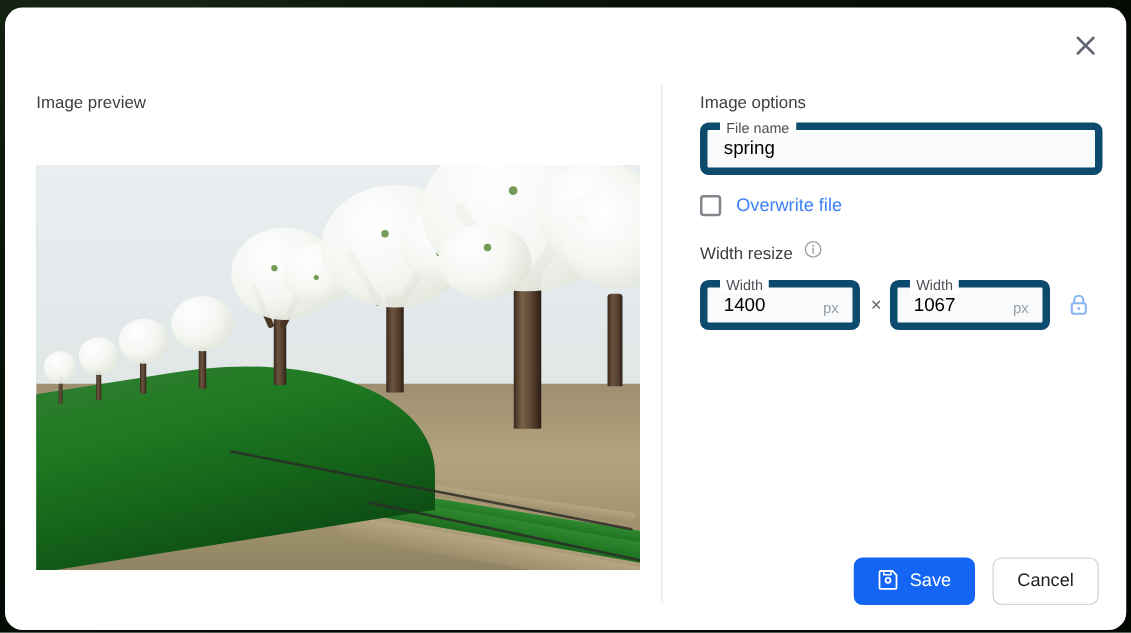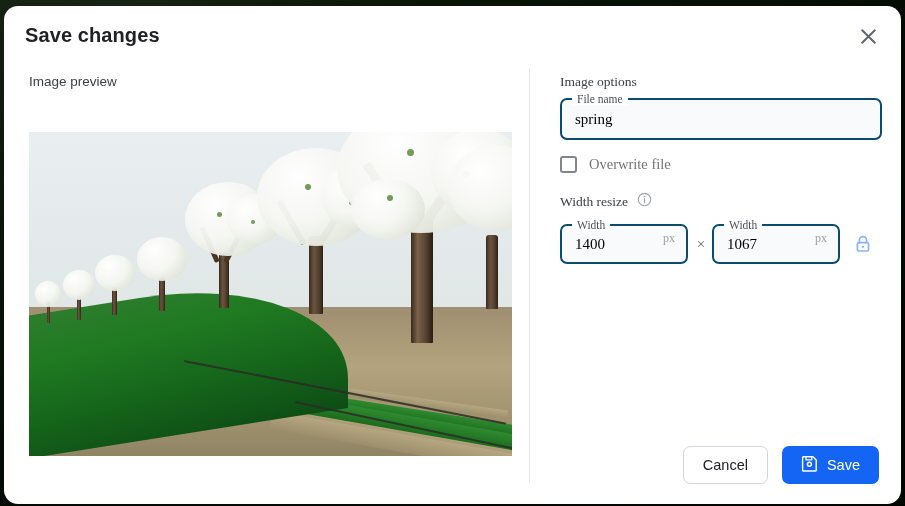--- a/index.html
+++ b/index.html
@@ -148,30 +148,30 @@
   .v-divider {
     position: absolute;
     left: 525px; top: 62px; bottom: 22px;
     width: 1px;
     background: #e4e6e9;
   }
 
   
   .right-panel {
     position: absolute;
-    left: 526px; top: 62px; right: 0; bottom: 0; font-family: Liberation Serif, serif;
+    left: 526px; top: 62px; right: 0; bottom: 0;
   }
   .options-label {
     position: absolute;
     left: 30px; top: 6px;
   }
 
   .field {
     position: absolute;
-    border: 2px solid #0c4a6e;
+    border: 6px solid #0c4a6e;
     border-radius: 7px;
     background: #f9fafb;
     height: 40px;
   }
   .field-legend {
     position: absolute;
     top: -7px; left: 10px;
     padding: 0 5px;
     background: #ffffff;
     font-size: 11.5px;
@@ -180,21 +180,21 @@
   }
   .field-value {
     position: absolute;
     left: 13px; top: 50%;
     transform: translateY(-50%);
     font-size: 15px;
     color: #000000;
   }
   .field-suffix {
     position: absolute;
-    right: 11px; bottom: 16px;
+    right: 11px; bottom: 5px;
     font-size: 12px;
     color: #9aa0a6;
   }
 
   #filename-field { left: 30px; top: 30px; width: 322px; height: 42px; }
 
   .checkbox-row {
     position: absolute;
     left: 30px; top: 88px;
     display: flex; align-items: center;
@@ -202,21 +202,21 @@
   }
   .checkbox {
     width: 17px; height: 17px;
     border: 2px solid #80868b;
     border-radius: 3px;
     background: #fff;
   }
   .checkbox-label {
     margin-left: 12px;
     font-size: 14.5px;
-    color: #737373;
+    color: #3b82f6;
   }
 
   .resize-row {
     position: absolute;
     left: 30px; top: 124px;
     display: flex; align-items: center; gap: 9px;
   }
   .resize-label { font-size: 13.5px; color: #3c4043; }
 
   #width-field { left: 30px; top: 156px; width: 128px; }
@@ -269,21 +269,20 @@
   }
 </style>
 </head>
 <body>
 
 <div class="backdrop"></div>
 
 <div class="dialog">
 
   <div class="dialog-header">
-    <div class="dialog-title">Save changes</div>
     <button class="close-btn">
       <span>
         <svg width="17" height="17" viewBox="0 0 17 17" aria-hidden="true">
           <path d="M2.2 2.2 L14.8 14.8 M14.8 2.2 L2.2 14.8" stroke="#5f6672" stroke-width="2" stroke-linecap="round"></path>
         </svg>
       </span>
     </button>
   </div>
 
   <div class="left-panel">
@@ -409,26 +408,26 @@
         <svg width="18" height="20" viewBox="0 0 18 20" aria-hidden="true">
           <path d="M5.4 8.6 V6.2 a3.6 3.6 0 0 1 7.2 0 V8.6" fill="none" stroke="#8ab4f8" stroke-width="1.7" stroke-linecap="round"></path>
           <rect x="3.4" y="8.6" width="11.2" height="8.4" rx="1.6" fill="none" stroke="#8ab4f8" stroke-width="1.7"></rect>
           <circle cx="9" cy="12.8" r="1.15" fill="#8ab4f8"></circle>
         </svg>
       </span>
     </button>
   </div>
 
   <div class="footer">
-    <button class="btn btn-cancel">Cancel</button>
     <button class="btn btn-save">
       <span>
         <svg width="17" height="17" viewBox="0 0 18 18" aria-hidden="true">
           <path d="M2.6 1.9 h10.1 L16.1 5.3 V16.1 a0.9 0.9 0 0 1 -0.9 0.9 H2.6 a0.9 0.9 0 0 1 -0.9 -0.9 V2.8 a0.9 0.9 0 0 1 0.9 -0.9 z" fill="none" stroke="#ffffff" stroke-width="1.5" stroke-linejoin="round"></path>
           <circle cx="8.9" cy="9.8" r="2.1" fill="none" stroke="#ffffff" stroke-width="1.5"></circle>
           <path d="M5.3 2.2 V5.1 h6.1 V2.2" fill="none" stroke="#ffffff" stroke-width="1.3"></path>
         </svg>
       </span>
       <span>Save</span>
     </button>
+    <button class="btn btn-cancel">Cancel</button>
   </div>
 
 </div>
 
 </body></html>

